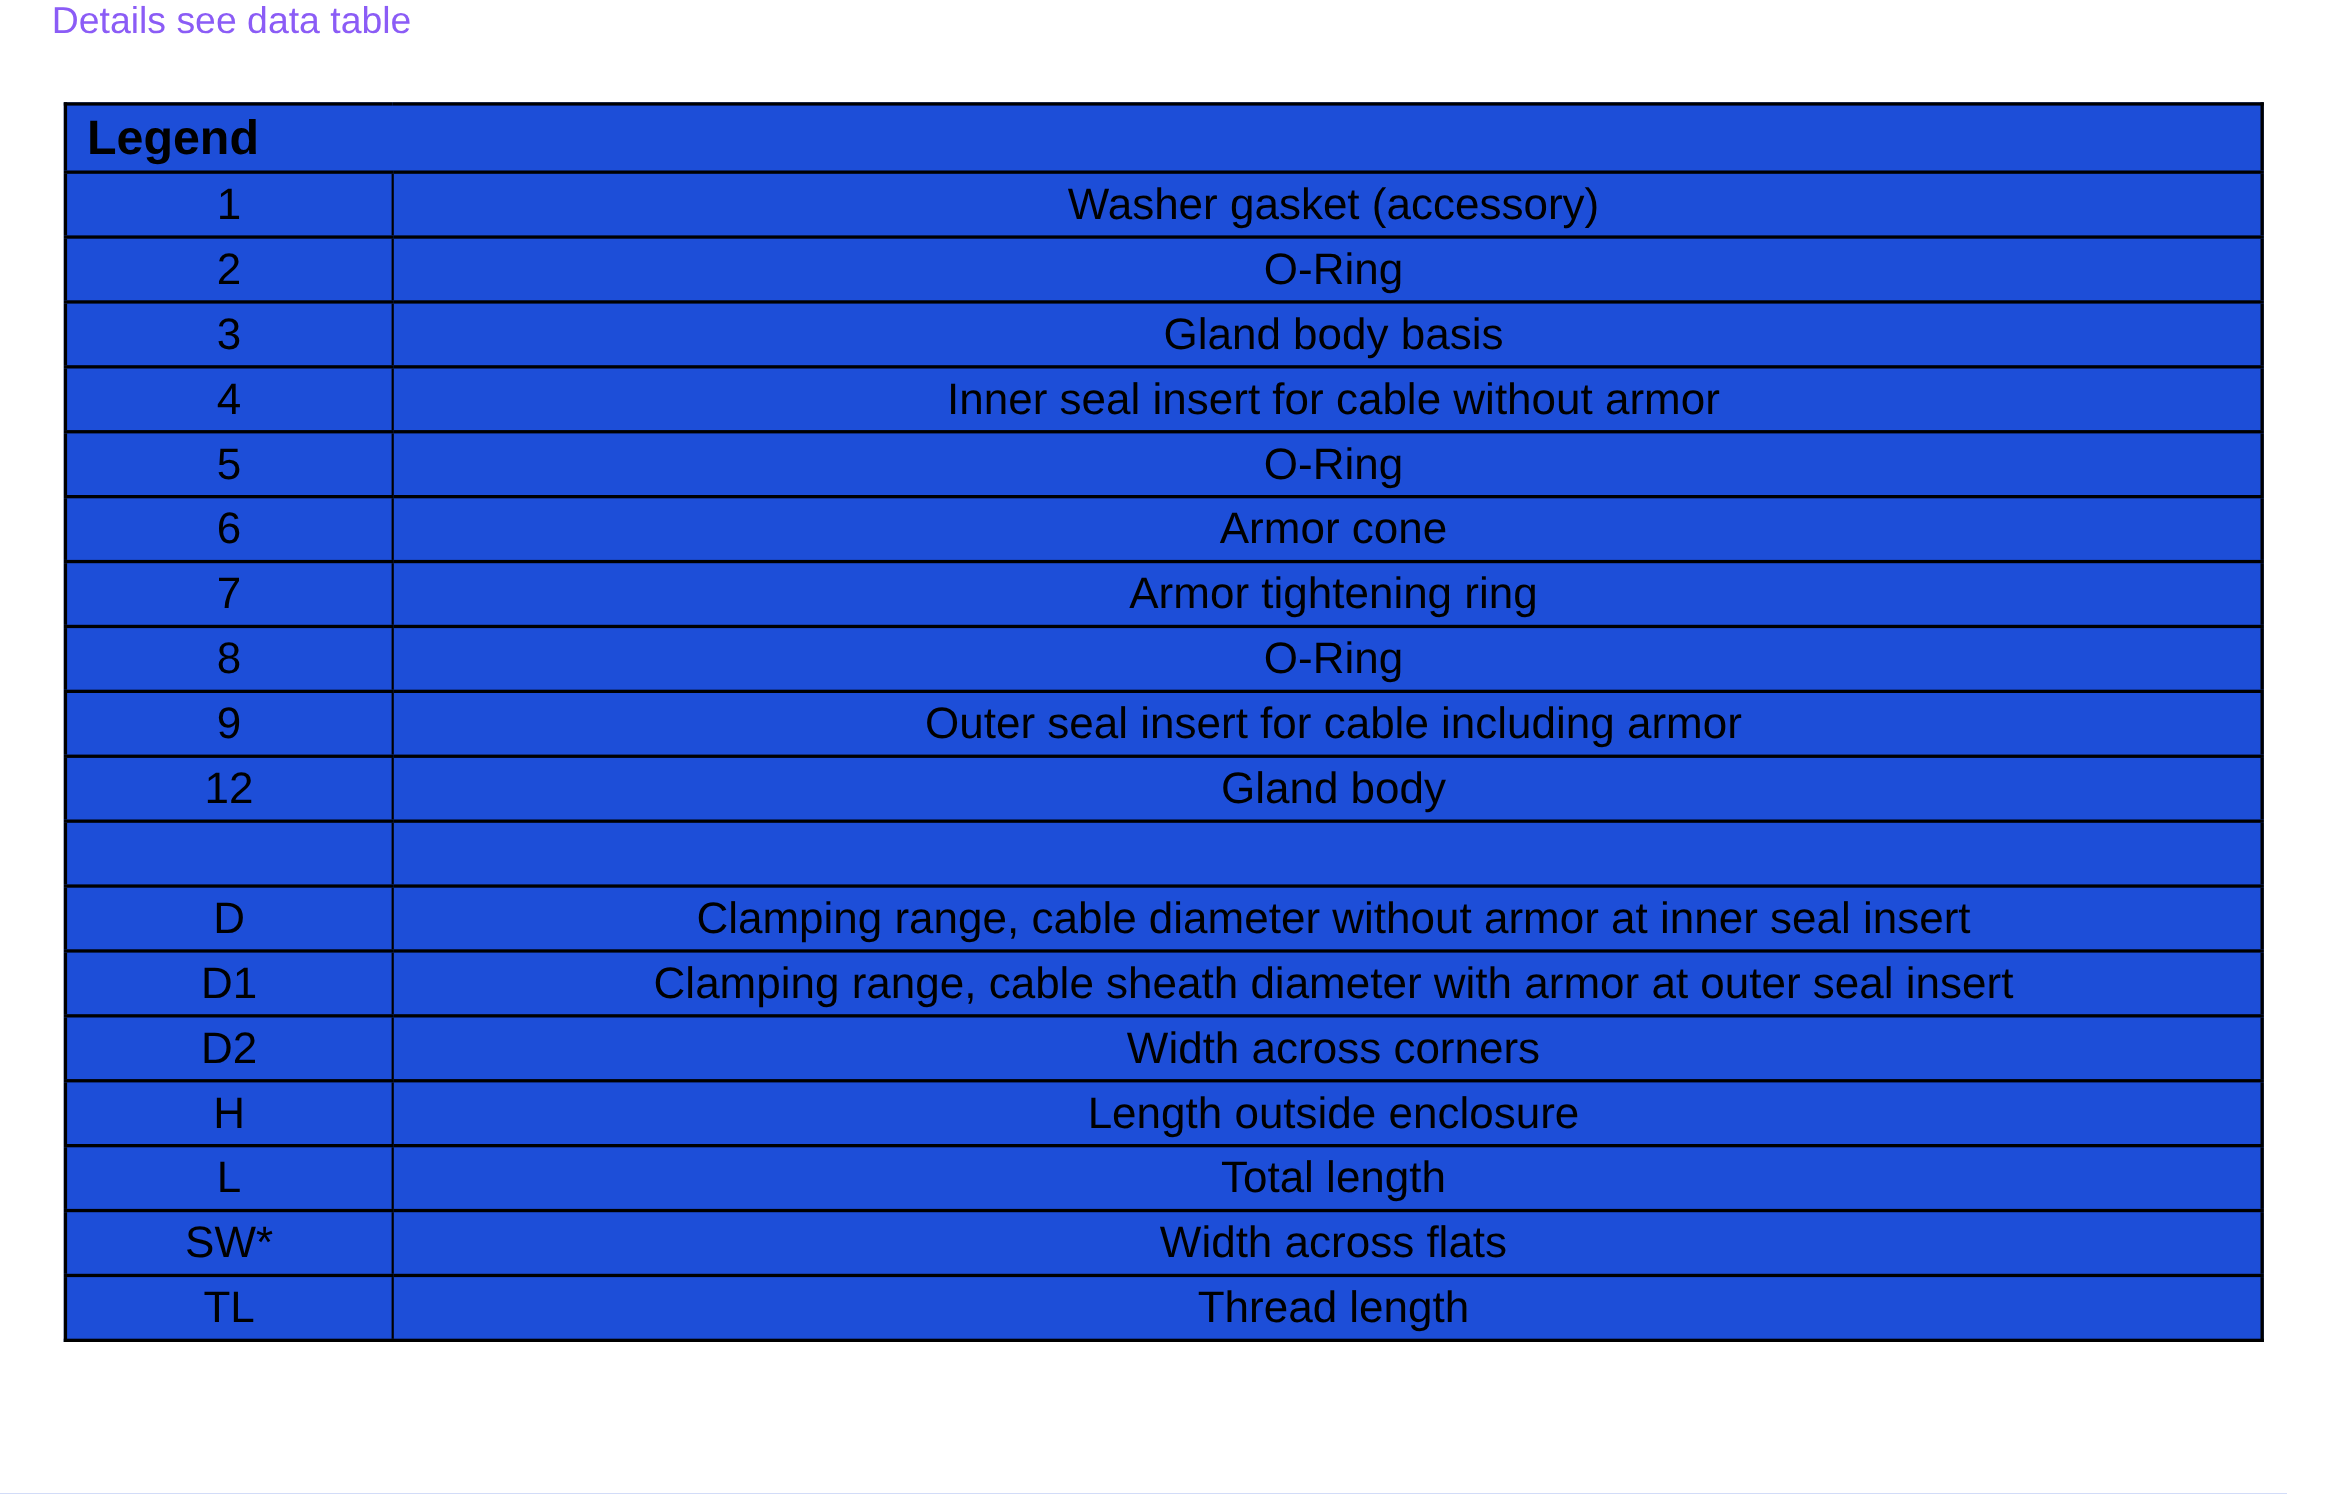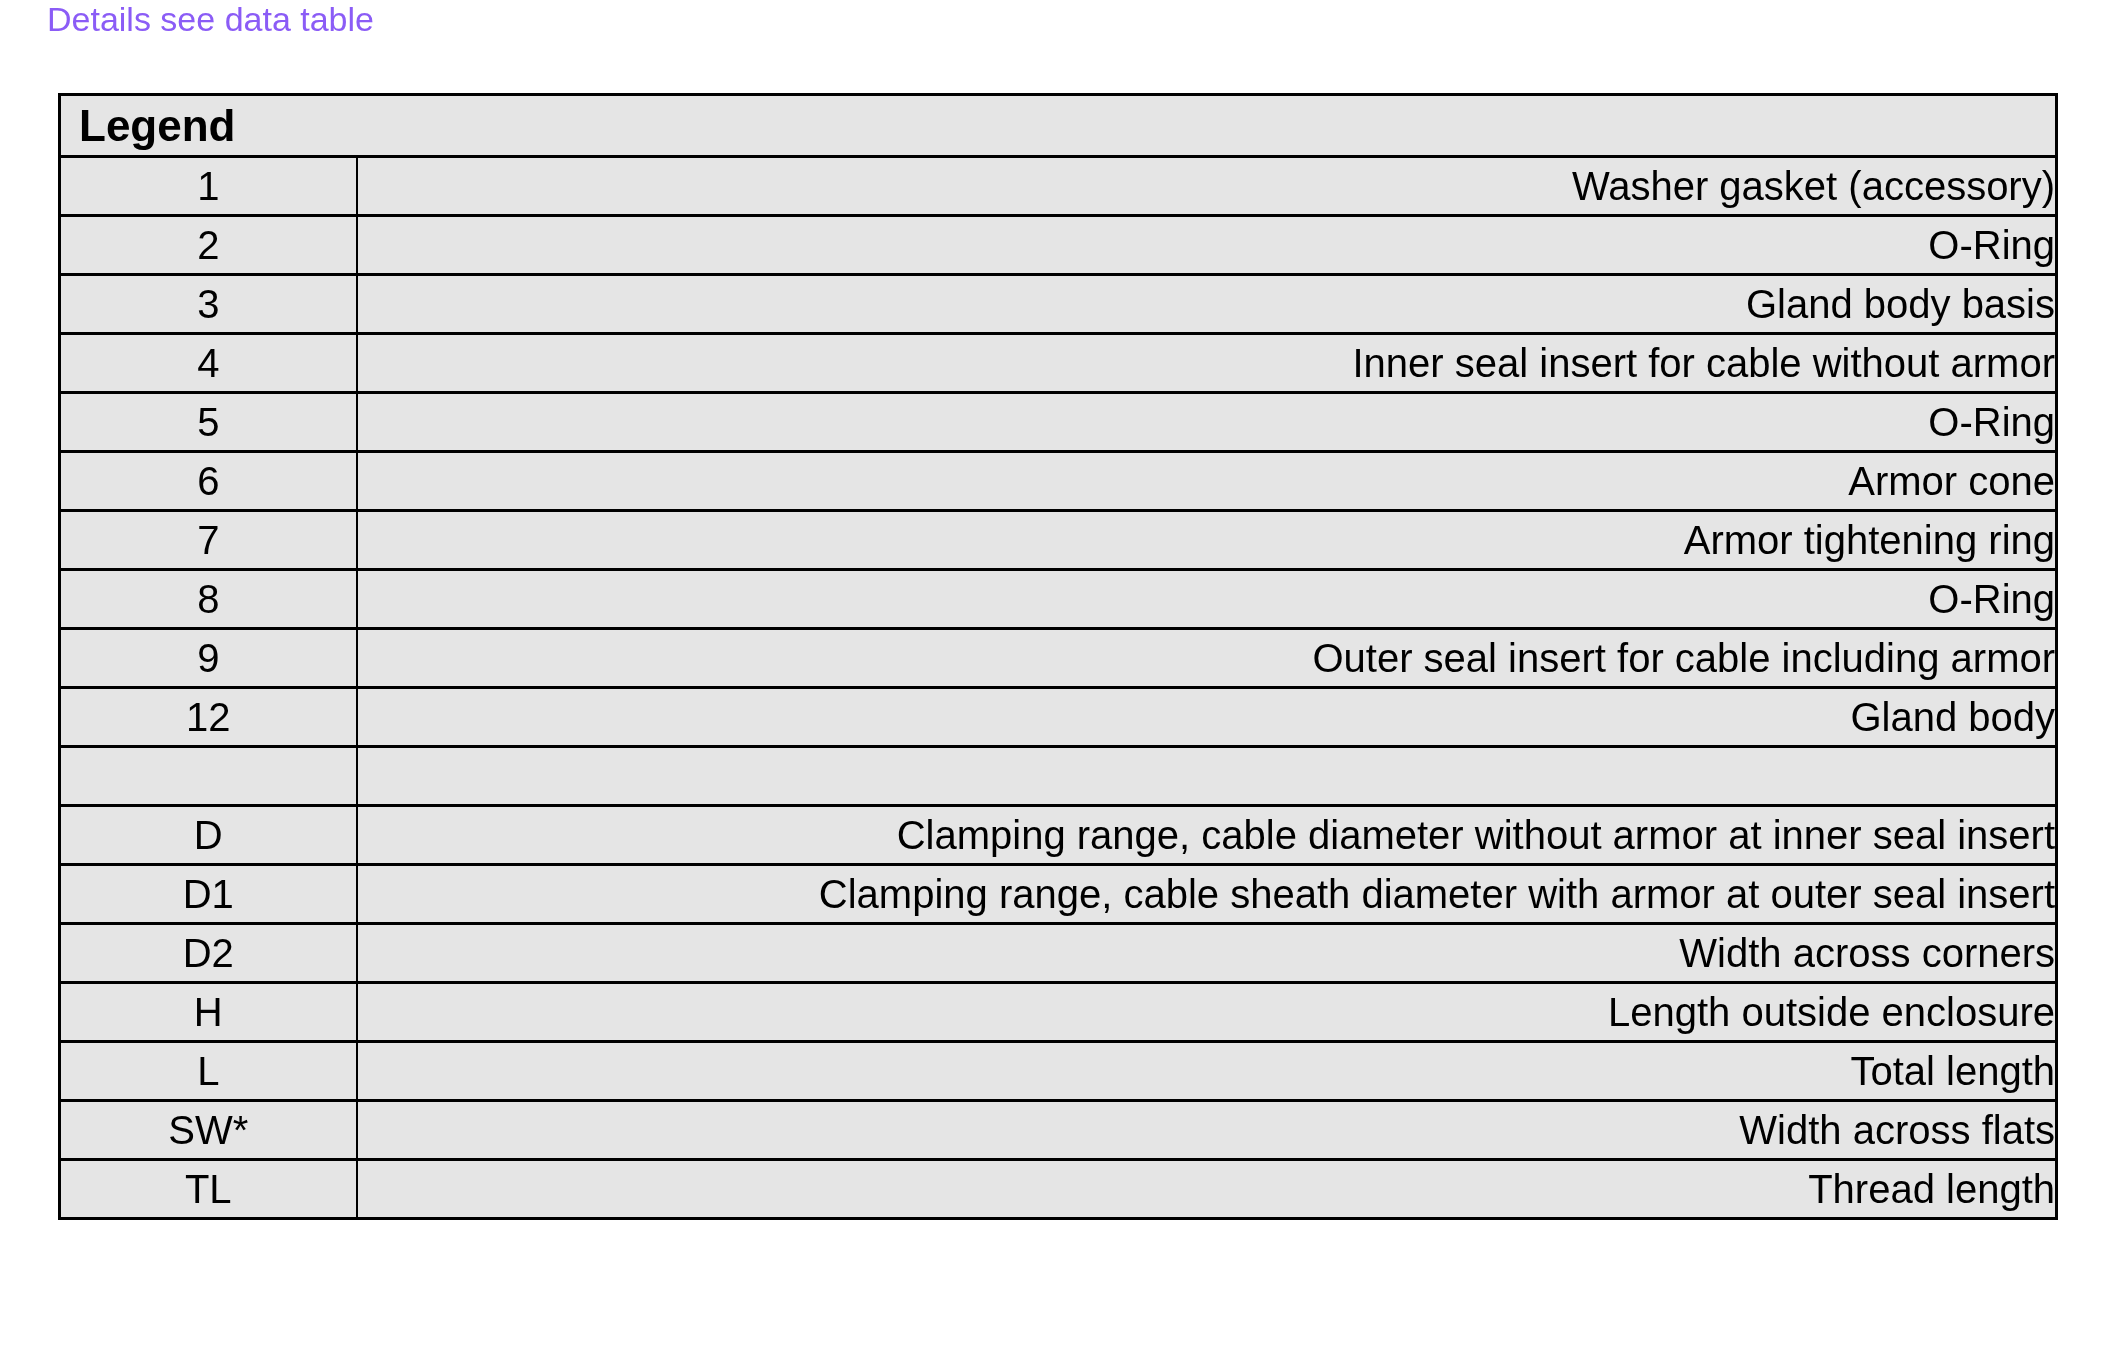--- a/index.html
+++ b/index.html
@@ -25,21 +25,21 @@
     white-space: nowrap;
   }
   table.legend-table {
     position: absolute;
     left: 58px;
     top: 93px;
     width: 1997px;
     table-layout: fixed;
     border-collapse: collapse;
     border: 3px solid #000000;
-    background: #e5e5e5;
+    background: #1d4ed8;
   }
   col.col-key  { width: 297px; }
   col.col-desc { width: 1700px; }
   td {
     padding: 0;
     vertical-align: middle;
     overflow: hidden;
     white-space: nowrap;
   }
   td.title-cell {
@@ -53,21 +53,21 @@
     border-top: 3px solid #000000;
     height: 56px;
     font-size: 40px;
     line-height: 1.0;
   }
   td.key-cell {
     text-align: center;
   }
   td.desc-cell {
     border-left: 2px solid #000000;
-    text-align: right;
+    text-align: center;
     padding-left: 12px;
   }
 </style>
 </head>
 <body>
 
 <div class="page">
 
   <div class="note">Details see data table</div>
 

